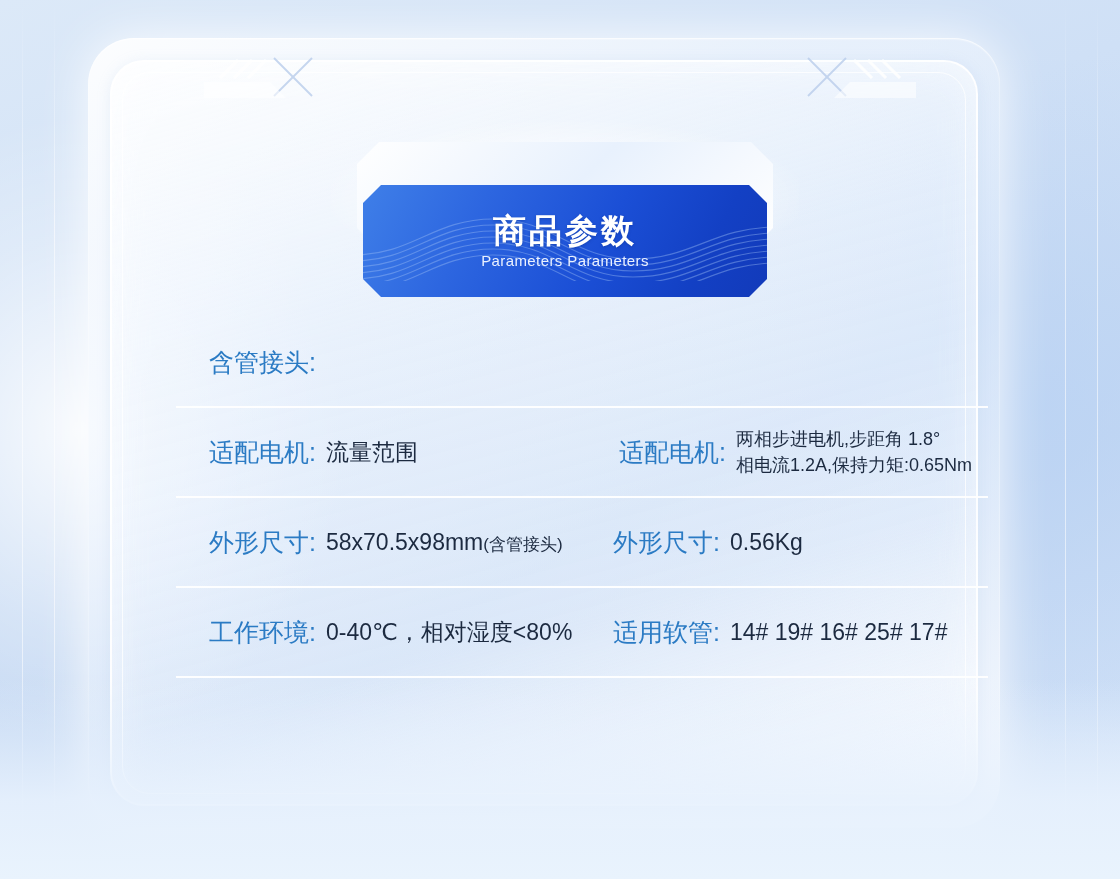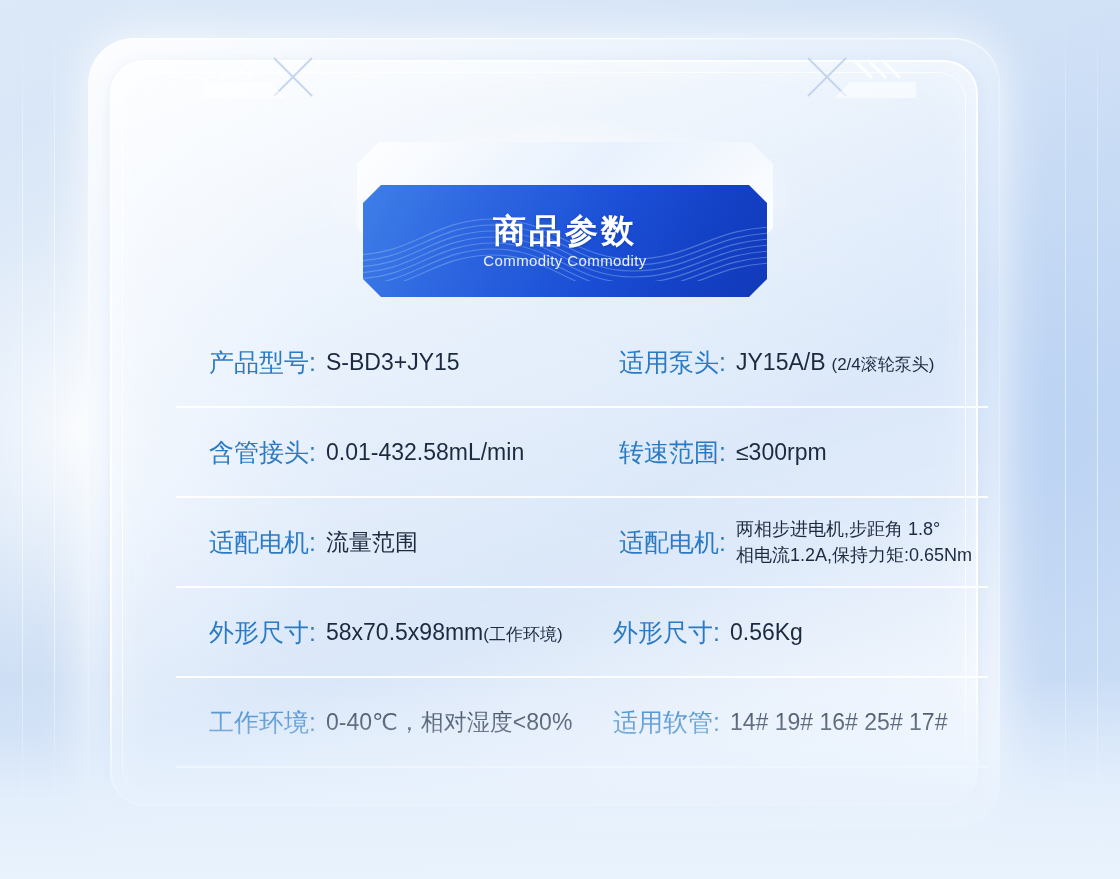--- a/index.html
+++ b/index.html
@@ -243,67 +243,52 @@
         <path d="M-10 76 C 50 76, 70 40, 130 40 S 210 80, 270 80 S 350 48, 414 48"></path>
         <path d="M-10 82 C 50 82, 70 46, 130 46 S 210 86, 270 86 S 350 54, 414 54"></path>
         <path d="M-10 88 C 50 88, 70 52, 130 52 S 210 92, 270 92 S 350 60, 414 60"></path>
         <path d="M-10 94 C 50 94, 70 58, 130 58 S 210 98, 270 98 S 350 66, 414 66"></path>
         <path d="M-10 100 C 50 100, 70 64, 130 64 S 210 104, 270 104 S 350 72, 414 72"></path>
         <path d="M-10 106 C 50 106, 70 70, 130 70 S 210 110, 270 110 S 350 78, 414 78"></path>
       </g>
     </svg>
     <div class="banner-text">
       <div class="banner-title-cn">商品参数</div>
-      <div class="banner-title-en">Commodity Commodity</div>
+      <div class="banner-title-en">Parameters Parameters</div>
     </div>
   </div>
 </div>
 
 <div class="spec-table">
 
-  <div class="spec-row">
-    <div class="spec-cell cell-l">
-      <span class="spec-label lab-w-140">产品型号:</span>
-      <span class="spec-value">S-BD3+JY15</span>
-    </div>
-    <div class="spec-cell cell-r">
-      <span class="spec-label lab-w-140">适用泵头:</span>
-      <span class="spec-value"><span>JY15A/B</span><span class="small" style="margin-left:6px">(2/4滚轮泵头)</span></span>
-    </div>
-  </div>
 
   <div class="spec-row">
     <div class="spec-cell cell-l">
       <span class="spec-label lab-w-140">含管接头:</span>
-      <span class="spec-value">0.01-432.58mL/min</span>
-    </div>
-    <div class="spec-cell cell-r">
-      <span class="spec-label lab-w-140">转速范围:</span>
-      <span class="spec-value">≤300rpm</span>
     </div>
   </div>
 
   <div class="spec-row">
     <div class="spec-cell cell-l">
       <span class="spec-label lab-w-140">适配电机:</span>
       <span class="spec-value">流量范围</span>
     </div>
     <div class="spec-cell cell-r">
       <span class="spec-label lab-w-140">适配电机:</span>
       <span class="spec-value stacked">
         <span>两相步进电机,步距角 1.8°</span>
         <span>相电流1.2A,保持力矩:0.65Nm</span>
       </span>
     </div>
   </div>
 
   <div class="spec-row">
     <div class="spec-cell cell-l">
       <span class="spec-label lab-w-140">外形尺寸:</span>
-      <span class="spec-value"><span>58x70.5x98mm</span><span class="small">(工作环境)</span></span>
+      <span class="spec-value"><span>58x70.5x98mm</span><span class="small">(含管接头)</span></span>
     </div>
     <div class="spec-cell cell-r">
       <span class="spec-label" style="width:134px">外形尺寸:</span>
       <span class="spec-value">0.56Kg</span>
     </div>
   </div>
 
   <div class="spec-row">
     <div class="spec-cell cell-l">
       <span class="spec-label lab-w-140">工作环境:</span>

